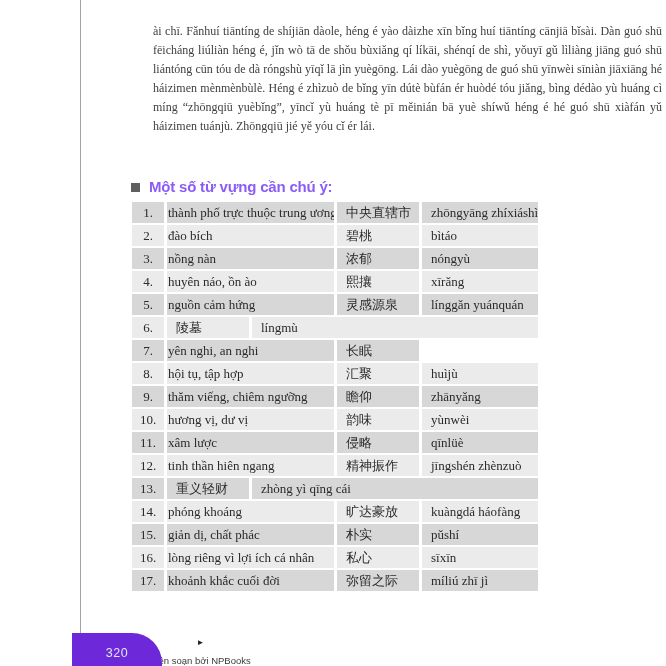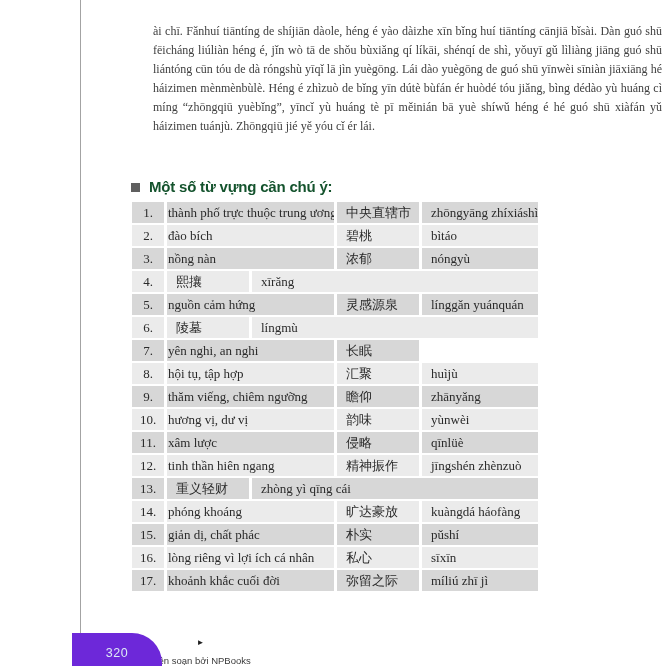--- a/index.html
+++ b/index.html
@@ -15,21 +15,21 @@
     font-size:12px;line-height:19px;text-align:justify;color:#404040;margin-left:21px;
   }
   .section-head{
     position:absolute;left:131px;top:178px;display:flex;align-items:center;gap:9px;
   }
   .bullet-square{
     width:9px;height:9px;background:#5f5f5f;flex:0 0 auto;margin-top:1px;
   }
   .section-head .txt{
     font-family:"Liberation Sans", sans-serif;font-weight:bold;
-    font-size:15px;letter-spacing:-0.2px;color:#14532d;
+    font-size:15px;letter-spacing:-0.2px;color:#8b5cf6;
   }
   .vocab{
     position:absolute;left:132px;top:202px;width:406px;
   }
   .vrow{
     display:flex;column-gap:3px;height:21px;margin-bottom:2px;
   }
   .vrow .cell{
     font-size:13px;line-height:21px;white-space:nowrap;overflow:hidden;color:#2a2a2a;
   }
@@ -83,20 +83,21 @@
 
   <div class="vrow">
     <div class="cell c-no">3.</div>
     <div class="cell c-vi">nồng nàn</div>
     <div class="cell c-zh">浓郁</div>
     <div class="cell c-py">nóngyù</div>
   </div>
 
   <div class="vrow">
     <div class="cell c-no">4.</div>
+    <div class="cell c-vi">huyên náo, ồn ào</div>
     <div class="cell c-zh">熙攘</div>
     <div class="cell c-py">xīrǎng</div>
   </div>
 
   <div class="vrow">
     <div class="cell c-no">5.</div>
     <div class="cell c-vi">nguồn cảm hứng</div>
     <div class="cell c-zh">灵感源泉</div>
     <div class="cell c-py">línggǎn yuánquán</div>
   </div>

